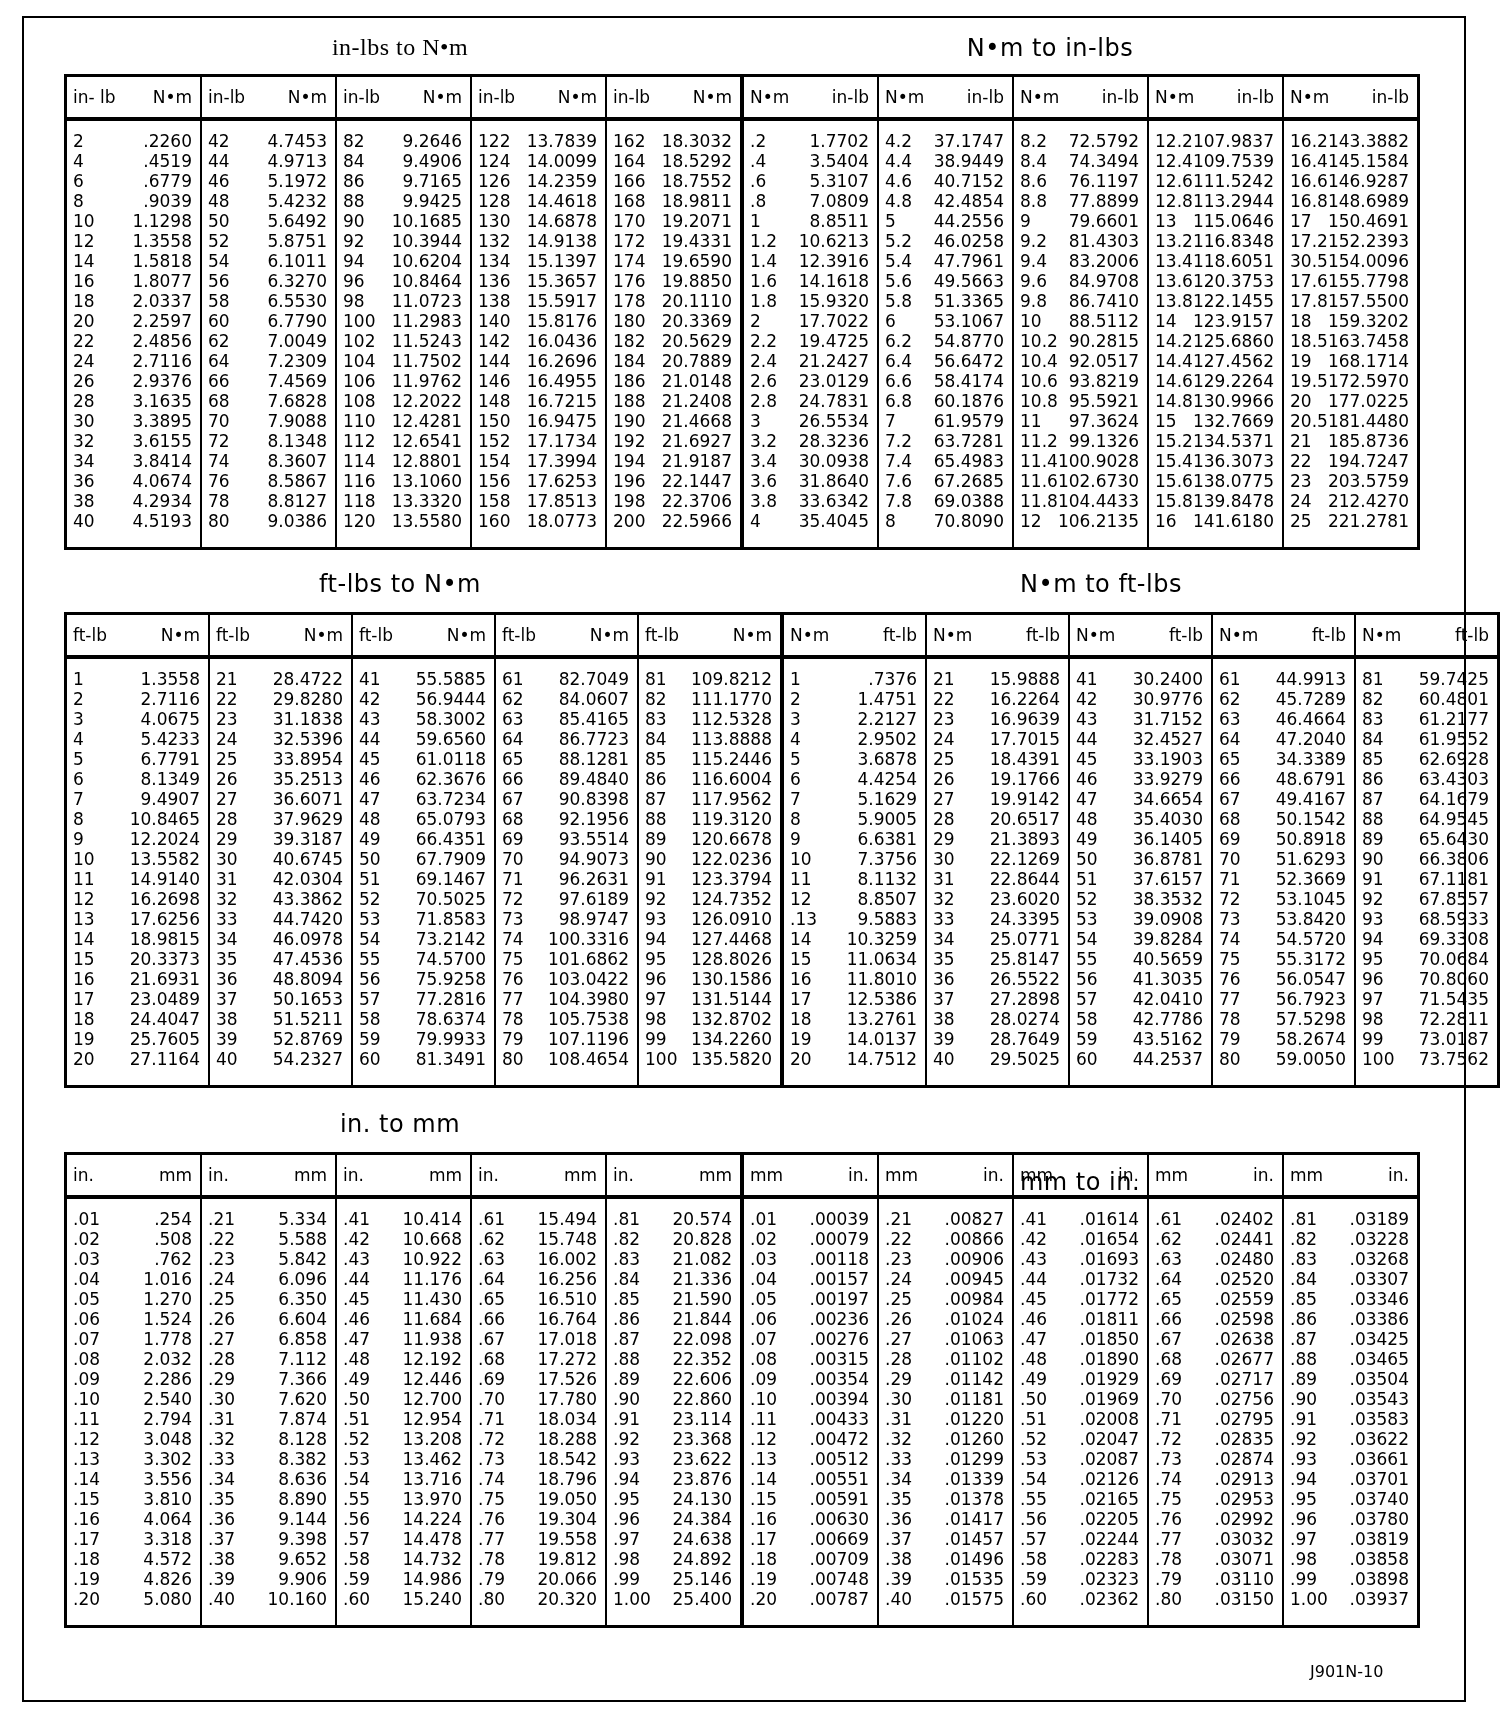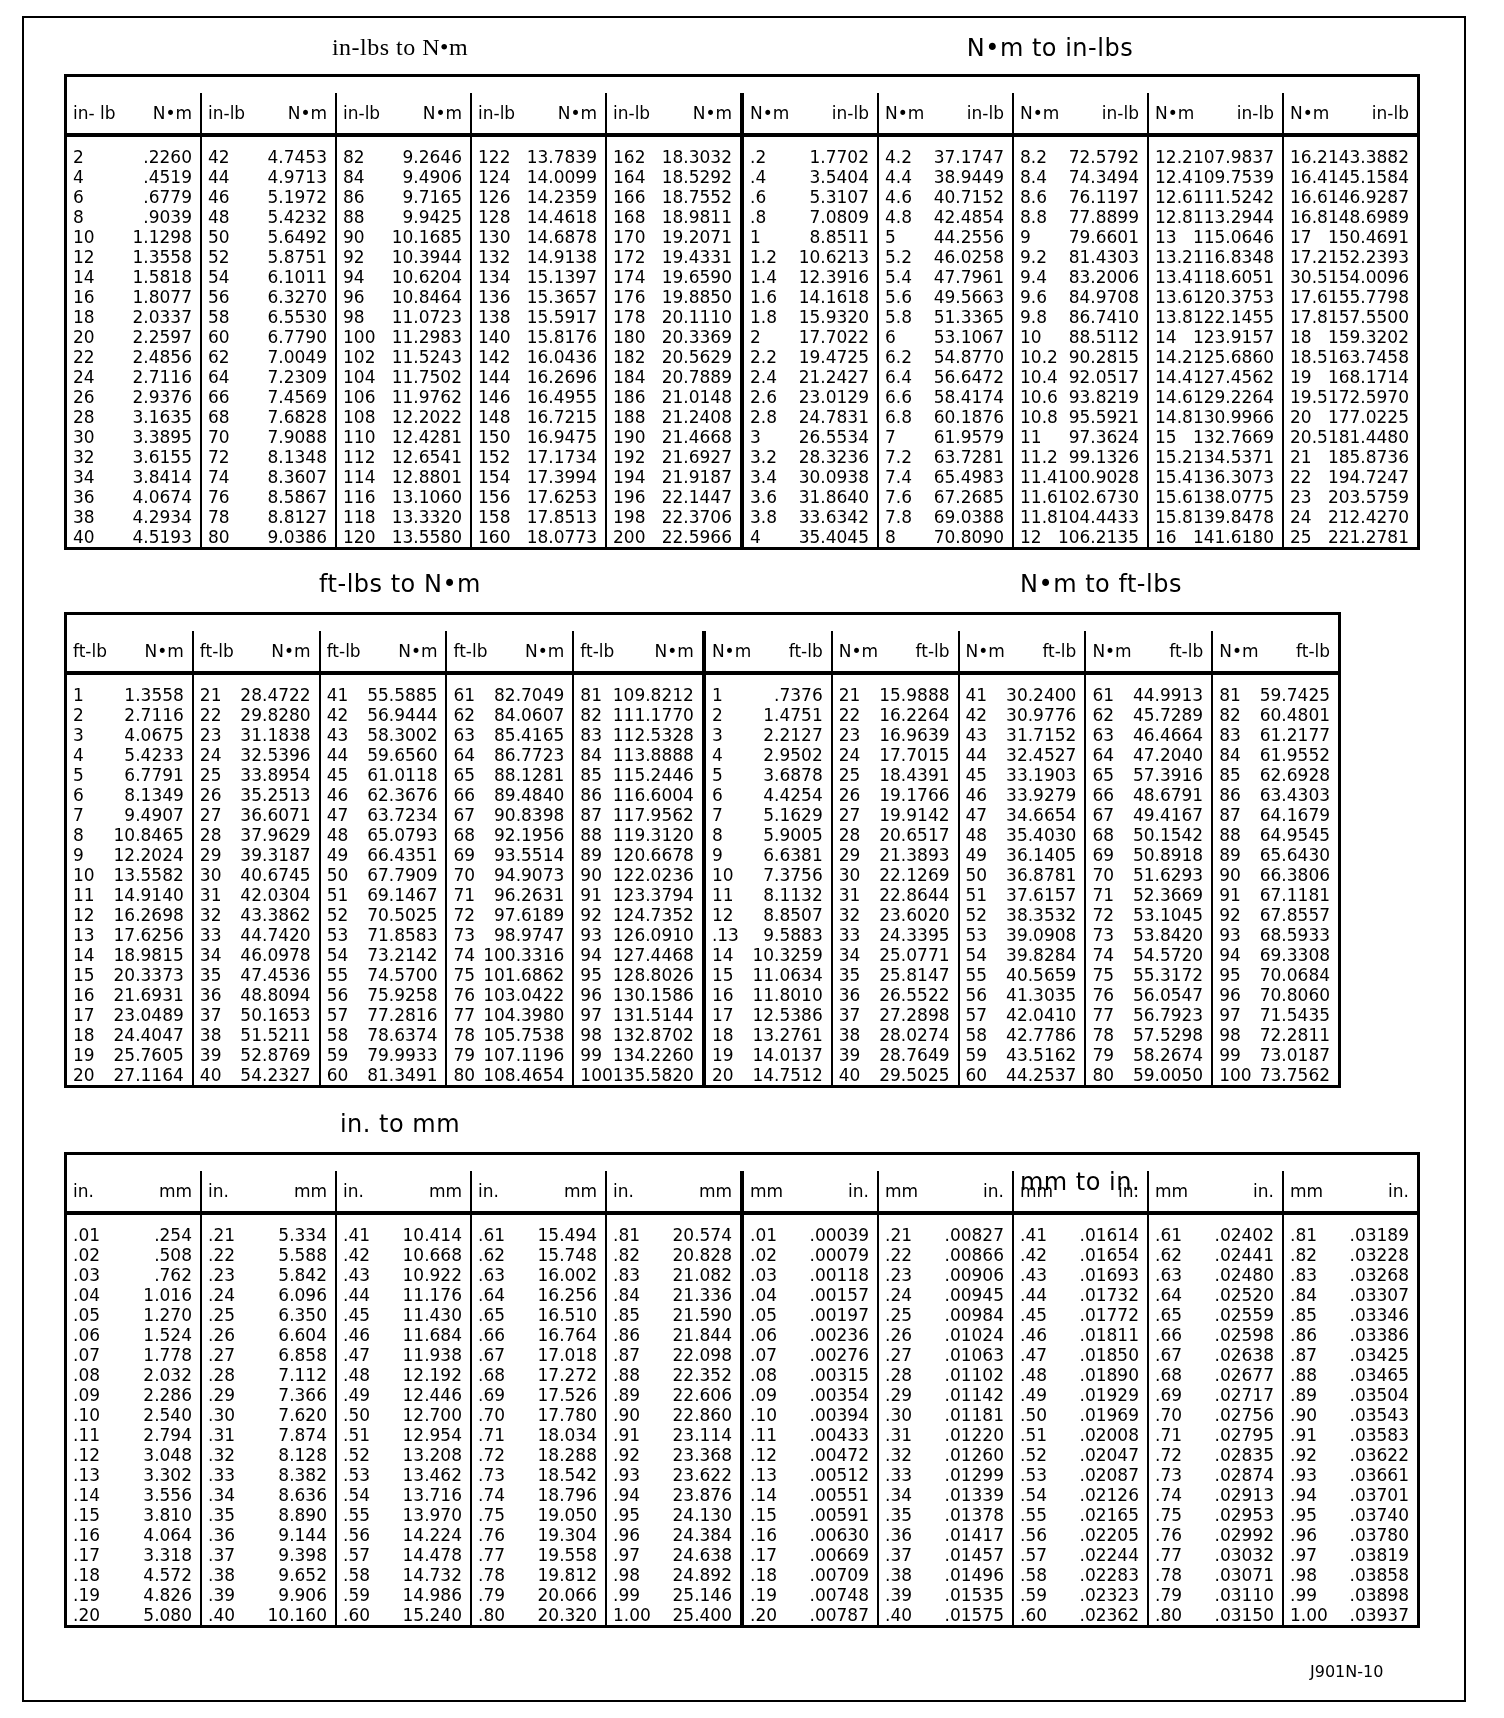--- a/index.html
+++ b/index.html
@@ -1,19 +1,19 @@
 <!DOCTYPE html>
 <html><head>
 <meta charset="utf-8">
 <style>
   html, body { margin: 0; padding: 0; background: #ffffff; }
   body { width: 1504px; height: 1718px; position: relative; font-family: "DejaVu Sans", "Liberation Sans", sans-serif; color: #000; overflow: hidden; }
   .frame { position: absolute; left: 22px; top: 16px; width: 1444px; height: 1686px; border: 2px solid #000; box-sizing: border-box; }
   .section-title { position: absolute; font-size: 24px; text-align: center; letter-spacing: 0.5px; }
-  .table-group { position: absolute; display: flex; border: 3px solid #000; box-sizing: border-box; align-items: flex-end; }
+  .table-group { position: absolute; display: flex; border: 3px solid #000; box-sizing: border-box; }
   .pair { flex: 1; border-right: 2px solid #000; display: flex; flex-direction: column; }
   .pair:last-child { border-right: none; }
   .pair.thick-right { border-right: 4px solid #000; }
   .pair-head { display: flex; justify-content: space-between; align-items: center; padding: 0 8px 0 6px; font-size: 17px; border-bottom: 4px solid #000; box-sizing: border-box; }
   .pair-body { display: flex; flex: 1; padding: 10px 8px 0 6px; font-size: 17px; }
   .col-a { flex: 0 0 auto; text-align: left; }
   .col-b { flex: 1; text-align: right; }
   .cell { display: block; white-space: nowrap; }
   .footer-code { position: absolute; left: 1310px; top: 1662px; font-size: 16px; }
 </style>
@@ -542,21 +542,21 @@
           <span class="cell">203.5759</span>
           <span class="cell">212.4270</span>
           <span class="cell">221.2781</span>
         </div>
       </div>
     </div>
   </div>
 
 <div class="section-title" style="left:250px; top:570px; width:300px;">ft-lbs to N•m</div>
 <div class="section-title" style="left:951px; top:570px; width:300px;">N•m to ft-lbs</div>
-<div class="table-group" id="grp-middle" style="left:64px; top:612px; width:1277px; height:476px;">
+<div class="table-group" id="grp-middle" style="left:64px; top:612px; width:1436px; height:476px;">
     <div class="pair">
       <div class="pair-head" style="height: 44px;">
         <span>ft-lb</span>
         <span>N•m</span>
       </div>
       <div class="pair-body">
         <div class="col-a">
           <span class="cell">1</span>
           <span class="cell">2</span>
           <span class="cell">3</span>
@@ -992,21 +992,21 @@
           <span class="cell">77</span>
           <span class="cell">78</span>
           <span class="cell">79</span>
           <span class="cell">80</span>
         </div>
         <div class="col-b">
           <span class="cell">44.9913</span>
           <span class="cell">45.7289</span>
           <span class="cell">46.4664</span>
           <span class="cell">47.2040</span>
-          <span class="cell">57.3916</span>
+          <span class="cell">34.3389</span>
           <span class="cell">48.6791</span>
           <span class="cell">49.4167</span>
           <span class="cell">50.1542</span>
           <span class="cell">50.8918</span>
           <span class="cell">51.6293</span>
           <span class="cell">52.3669</span>
           <span class="cell">53.1045</span>
           <span class="cell">53.8420</span>
           <span class="cell">54.5720</span>
           <span class="cell">55.3172</span>

